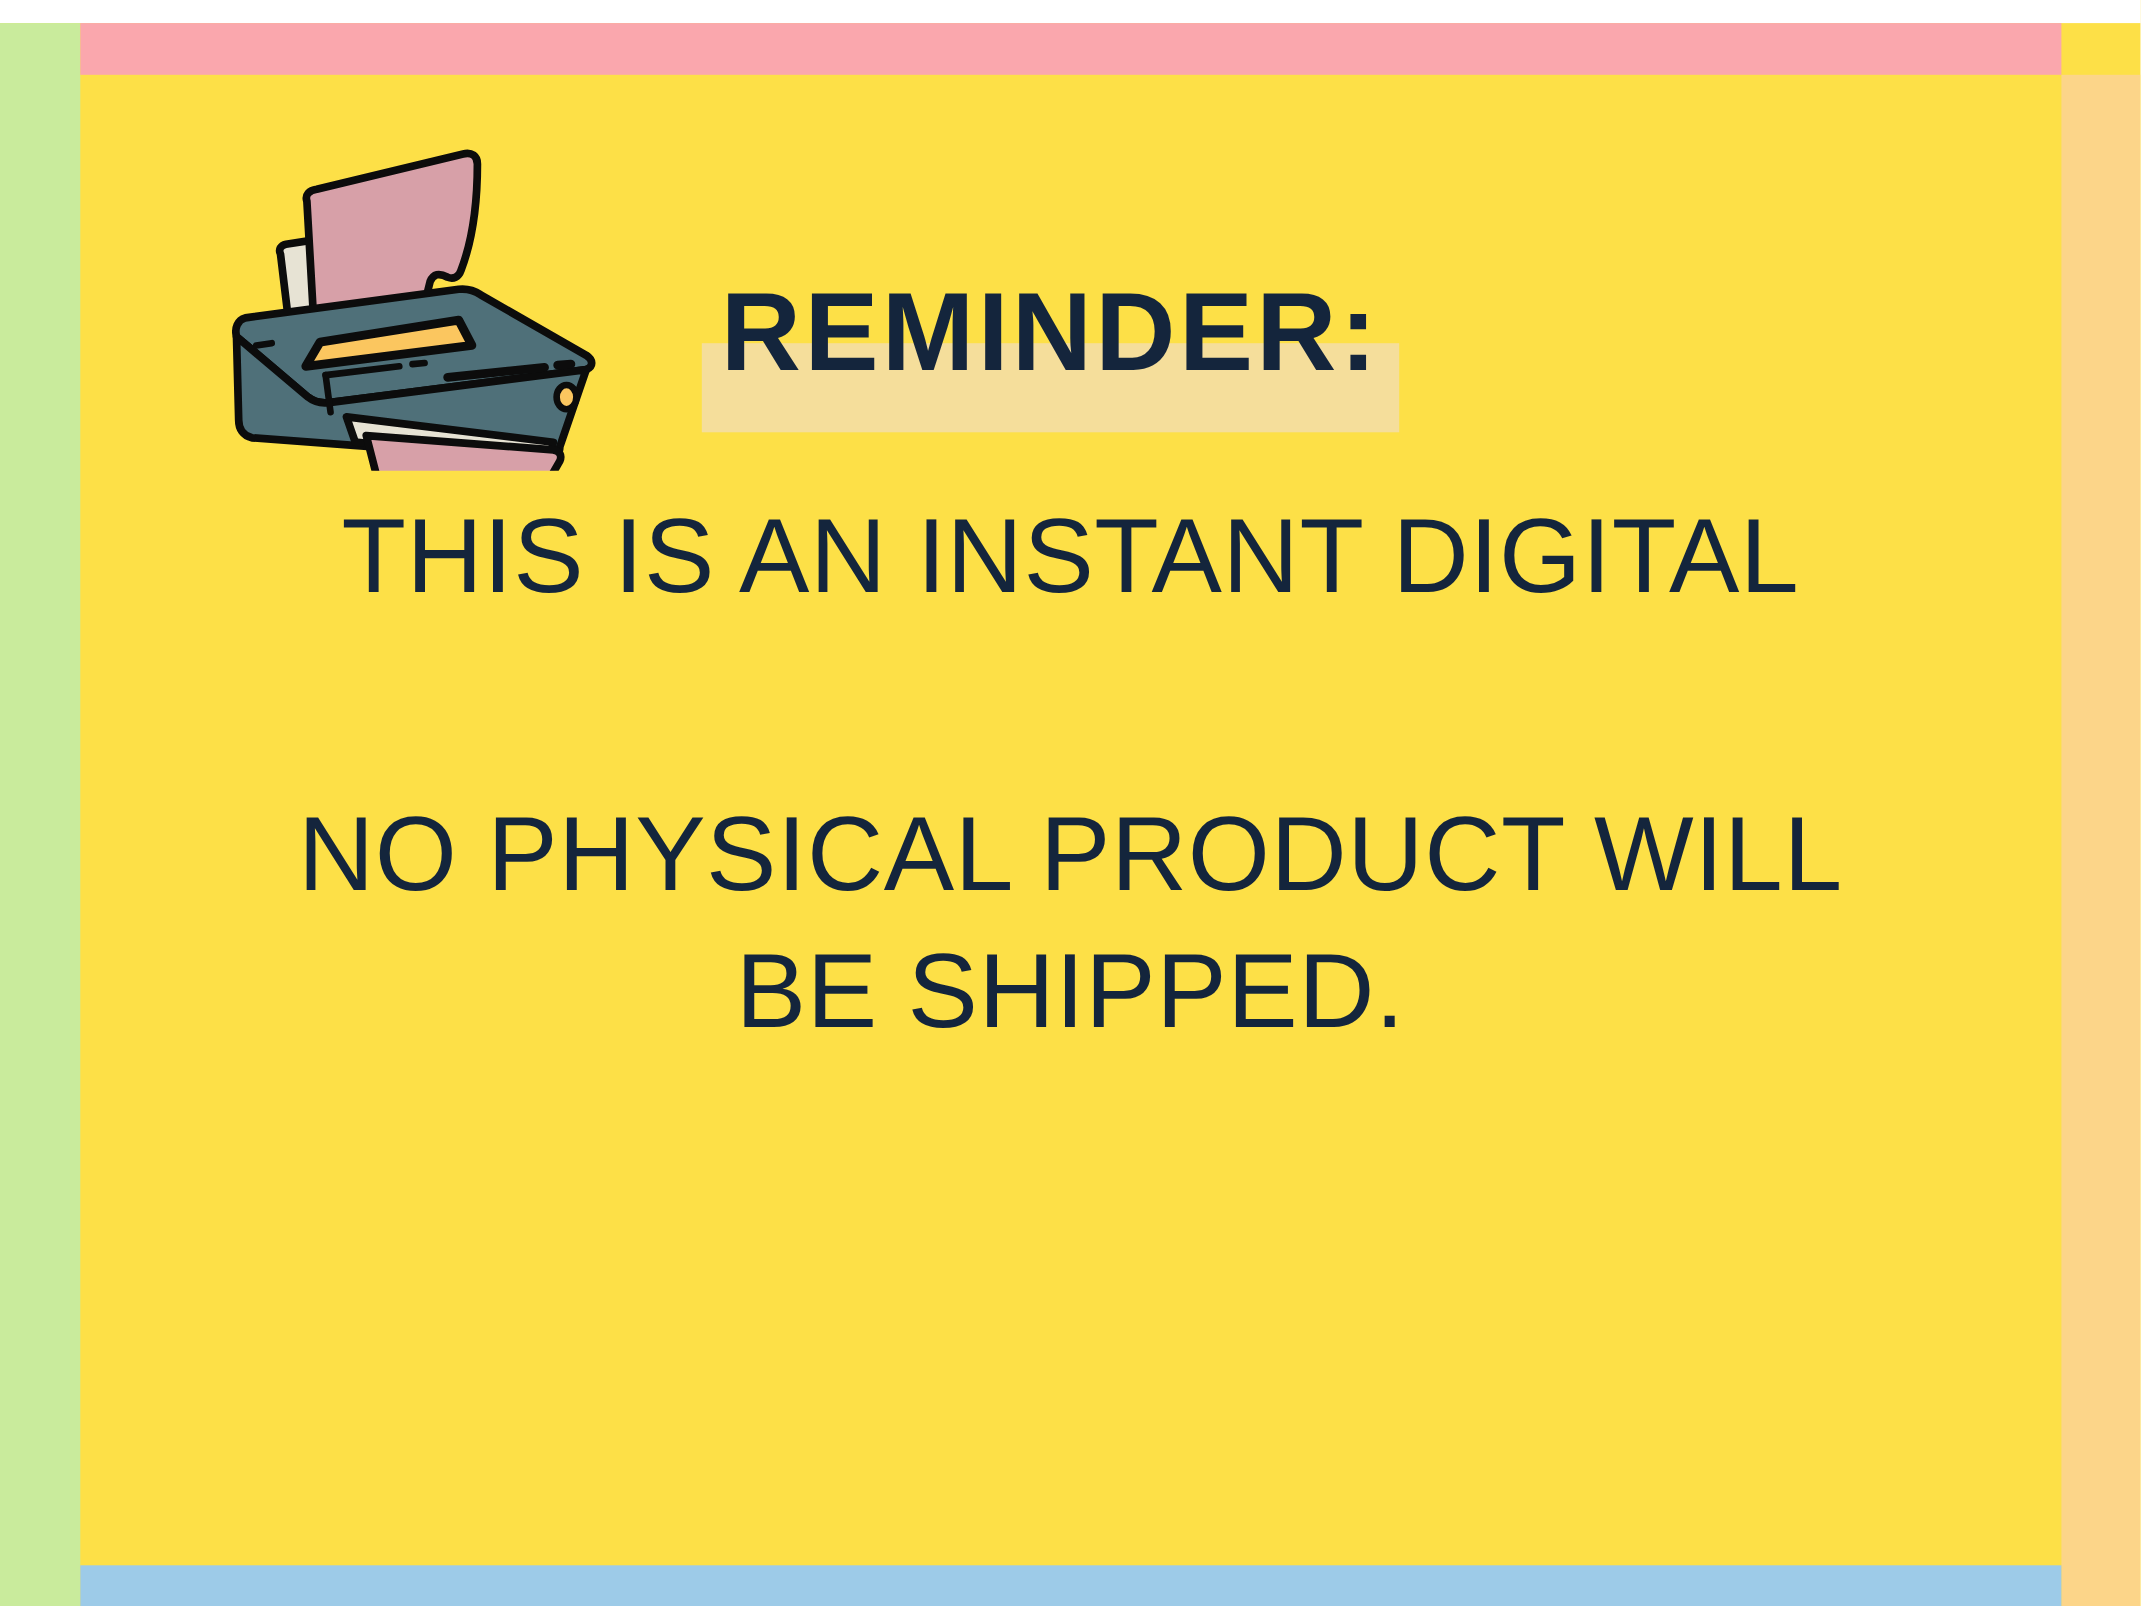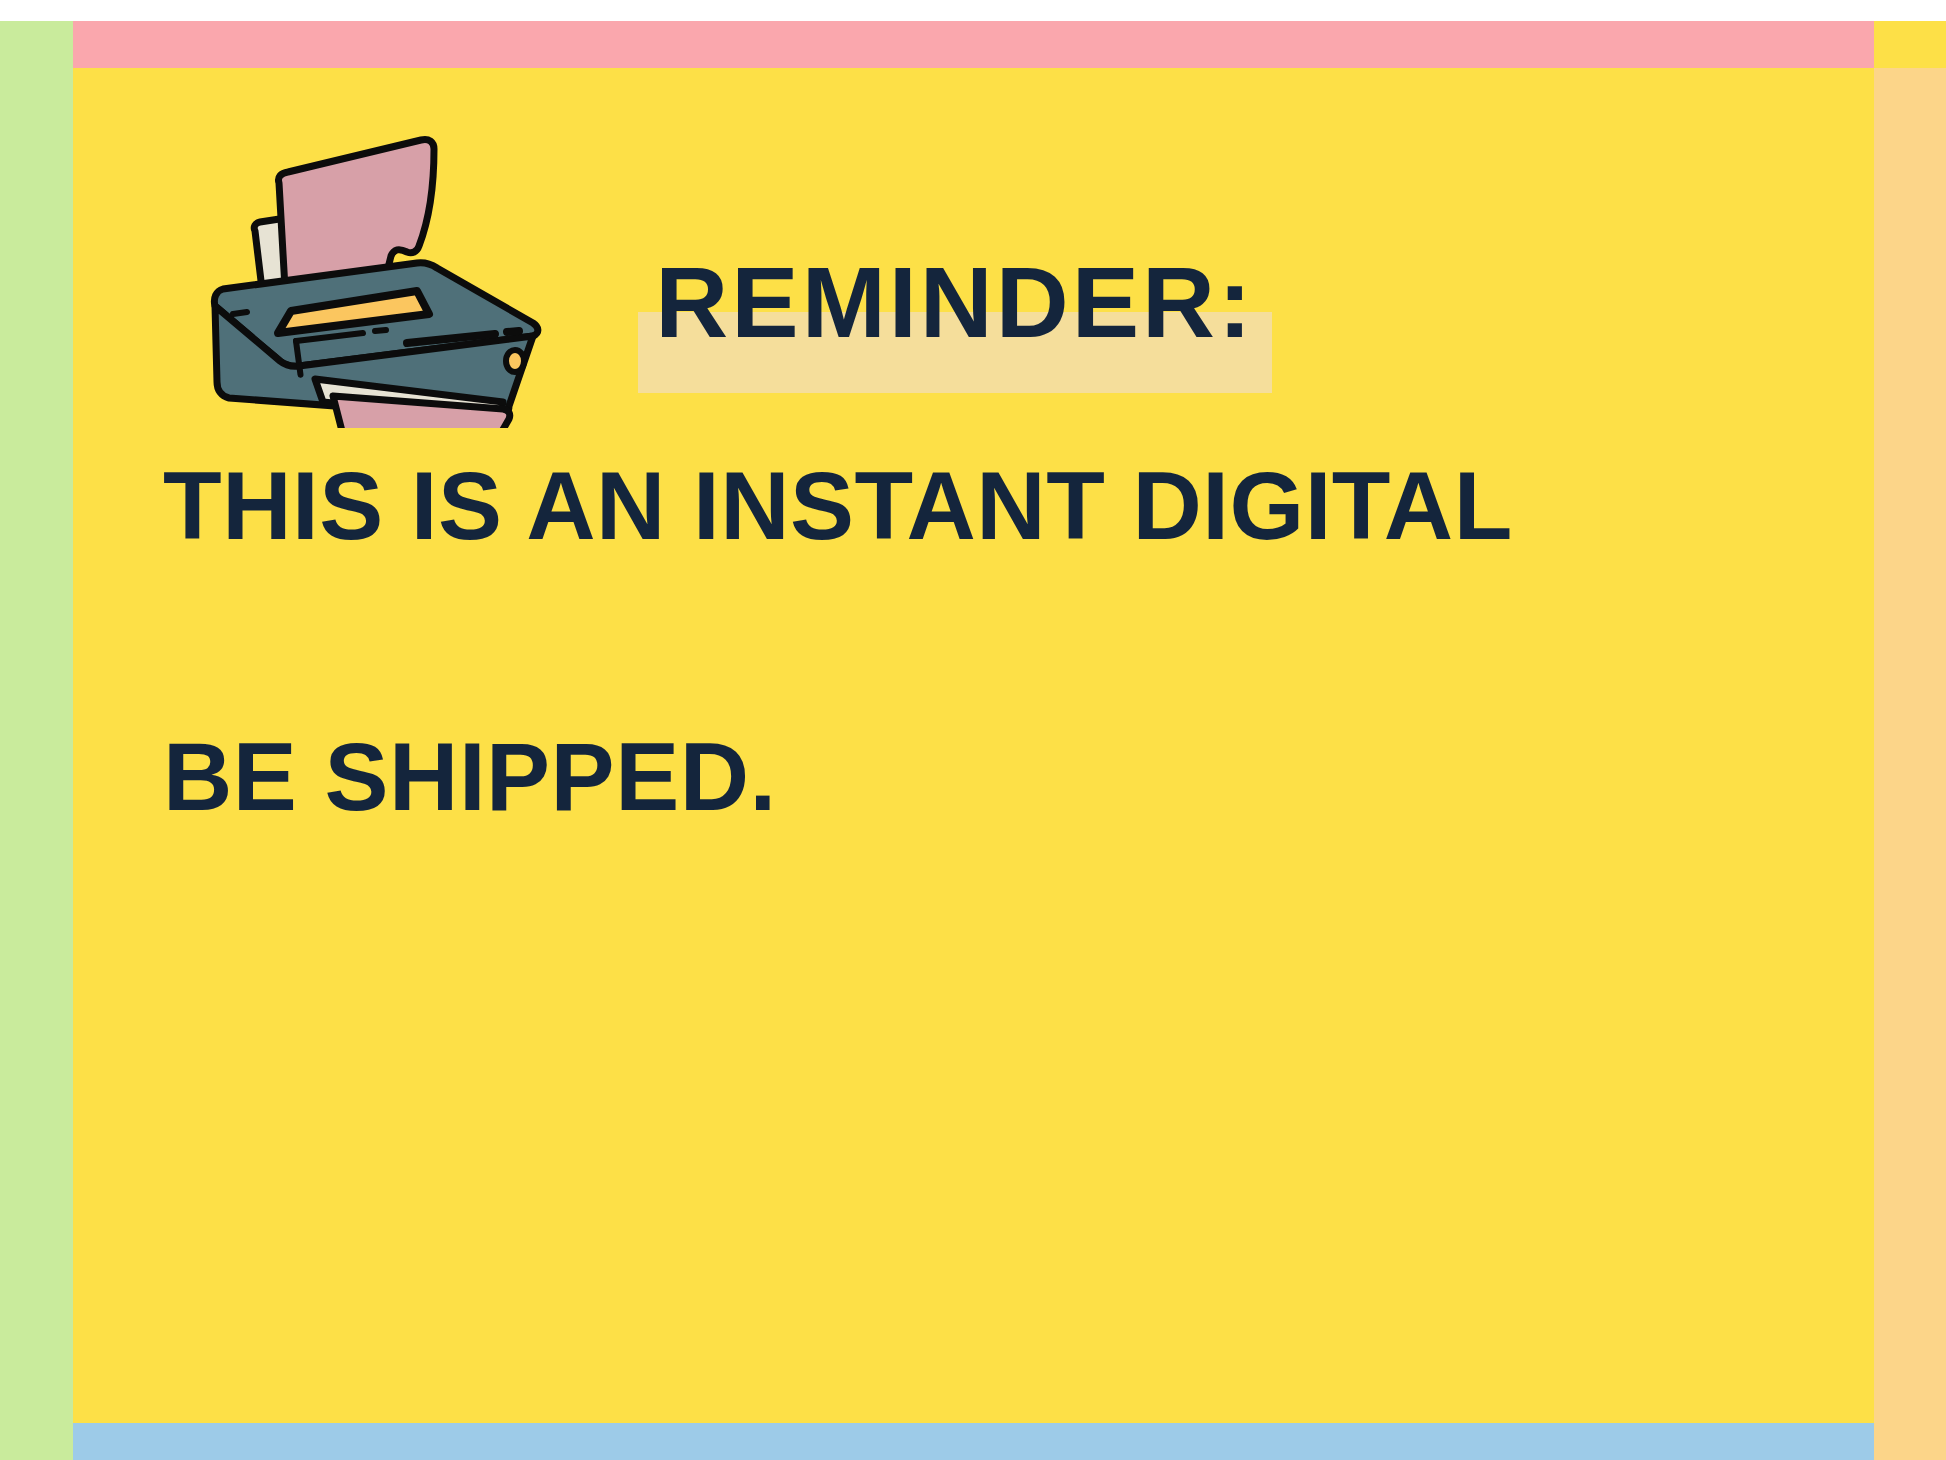--- a/index.html
+++ b/index.html
@@ -88,24 +88,24 @@
     color: #14253c;
     white-space: nowrap;
   }
 
   
   #body-copy {
     position: absolute;
     left: 90px;
     top: 375px;
     width: 1620px;
-    text-align: left;
+    text-align: center;
     color: #14253c;
     font-family: "Liberation Sans Narrow", "Liberation Sans", sans-serif;
-    font-weight: bold;
+    font-weight: normal;
     font-size: 96px;
     line-height: 125px;
     letter-spacing: 0.5px;
   }
   .copy-block { margin: 0; }
   .copy-line { display: block; white-space: nowrap; }
   #copy-spacer { height: 146px; }
 </style>
 </head>
 <body>
@@ -162,18 +162,19 @@
       <div id="headline-highlight" style="background: rgb(245, 222, 155);"></div>
       <div id="headline-text" style="color: rgb(20, 37, 60);">REMINDER:</div>
     </div>
 
     <div id="body-copy" style="color: rgb(20, 37, 60);">
       <p class="copy-block">
         <span class="copy-line">THIS IS AN INSTANT DIGITAL</span>
       </p>
       <div id="copy-spacer"></div>
       <p class="copy-block">
+        <span class="copy-line">NO PHYSICAL PRODUCT WILL</span>
         <span class="copy-line">BE SHIPPED.</span>
       </p>
     </div>
 
   </div>
 </div>
 
 </body></html>

